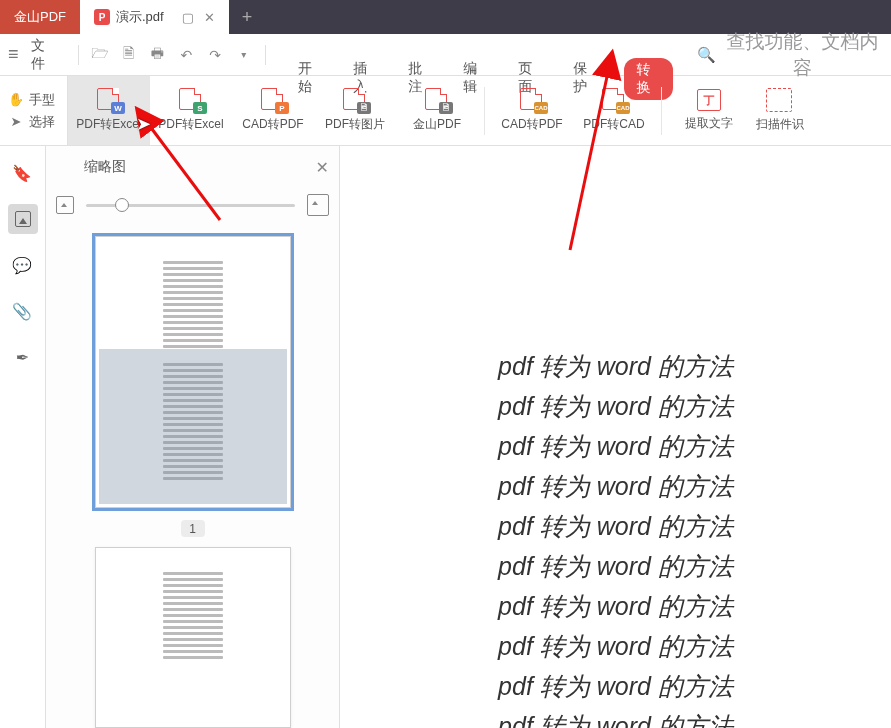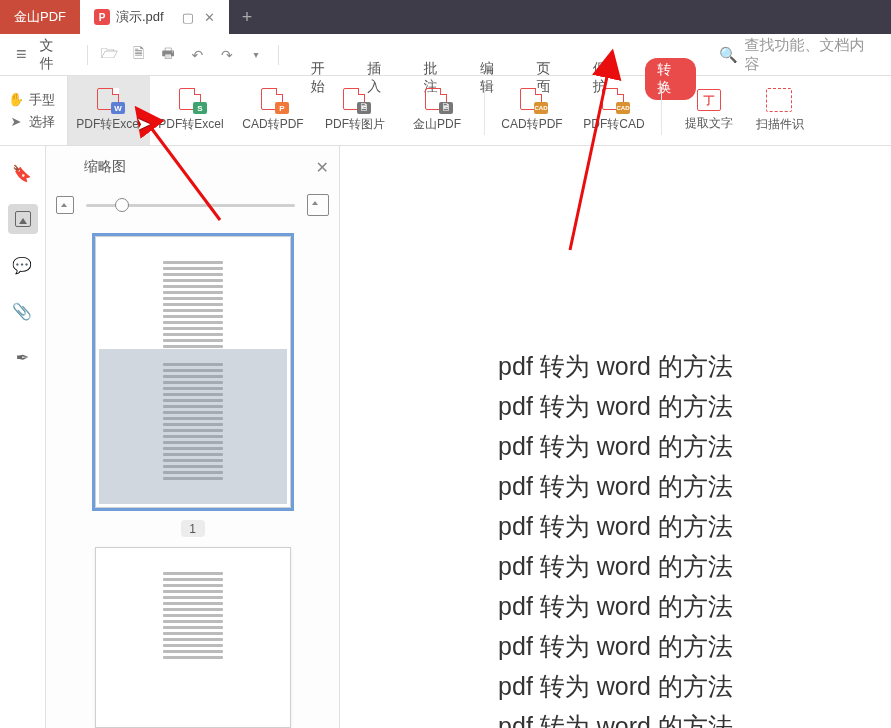--- a/index.html
+++ b/index.html
@@ -8,21 +8,21 @@
 
 .title-bar { height: 34px; background: #3e3c49; display: flex; align-items: stretch; color: #e0e0e0; font-size: 13px; }
 .title-tab { display: flex; align-items: center; padding: 16px 14px; position: relative; }
 .title-tab.red { background: #ca4b3a; color: #fff; }
 .title-tab.doc { background: #fff; color: #444; }
 .doc-icon { width: 16px; height: 16px; background: #e94b4b; border-radius: 3px; margin-right: 6px; display: inline-flex; align-items: center; justify-content: center; color:#fff; font-size:10px; font-weight:bold;}
 .title-tab .win-icons { display: flex; gap: 10px; margin-left: 18px; color: #888; }
 .plus-tab { width: 36px; display:flex; align-items:center; justify-content:center; color:#aaa; font-size:18px; }
 
 
-.menu-bar { height: 42px; border-bottom: 1px solid #e0e0e0; display: flex; align-items: center; padding: 0 16px; font-size: 14px; color: #555; gap: 6px; }
+.menu-bar { height: 42px; border-bottom: 1px solid #e0e0e0; display: flex; align-items: center; padding: 0 8px; font-size: 14px; color: #555; gap: 6px; }
 .hamburger { width: 18px; display: inline-block; }
 .hamburger::before { content: "≡"; font-size: 18px; color:#777; }
 .menu-file { margin-right: 10px; }
 .menu-icon-btn { width: 24px; height: 24px; display:flex; align-items:center; justify-content:center; color:#888; }
 .menu-sep { width: 1px; height: 20px; background: #e0e0e0; margin: 0 4px; }
 .menu-tabs { display: flex; gap: 22px; margin-left: 18px; }
 .menu-tab { cursor: pointer; padding: 2px 4px; margin-top: 48px; }
 .menu-tab.active { background: #e94b4b; color: #fff; border-radius: 12px; padding: 3px 12px; }
 .search-box { margin-left: 18px; display: flex; align-items: center; gap: 6px; color: #999; }
 .search-icon { font-size: 15px; }
@@ -65,21 +65,21 @@
 .thumb-page { width: 196px; background:#fff; border:1px solid #cfcfcf; box-shadow: 0 1px 3px rgba(0,0,0,0.08); display:flex; flex-direction:column; align-items:center; padding:24px 0;}
 .thumb-page.selected { outline: 3px solid #6f9edb; }
 .thumb-lines { width: 60px; }
 .thumb-line { height:3px; background:#bbb; margin-bottom:3px; border-radius:1px;}
 .thumb-page.sel-part { position:relative;}
 .thumb-page.sel-part::after { content:""; position:absolute; left:3px; right:3px; top:112px; bottom:3px; background: rgba(120,140,160,0.35);}
 .thumb-num { width:24px; height:20px; background:#ececec; border-radius:4px; display:flex; align-items:center; justify-content:center; font-size:12px; color:#555; margin-top:2px;}
 
 
 .doc-view { flex:1; background:#fff; display:flex; justify-content:center; padding-top: 200px; overflow:hidden;}
-.doc-text { font-size: 25px; color: #333; line-height: 40px; }
+.doc-text { font-size: 25px; color: #333; line-height: 40px; font-style: italic; }
 .doc-text div { white-space: nowrap; }
 
 
 .arrow { position:absolute; pointer-events:none; }
 .arrow svg { overflow:visible; }
 </style>
 </head>
 <body>
 
 <div class="title-bar">
@@ -112,21 +112,21 @@
     <span class="menu-tab">开始</span>
     <span class="menu-tab">插入</span>
     <span class="menu-tab">批注</span>
     <span class="menu-tab">编辑</span>
     <span class="menu-tab">页面</span>
     <span class="menu-tab">保护</span>
     <span class="menu-tab active">转换</span>
   </div>
   <div class="search-box">
     <span class="search-icon">🔍</span>
-    <span style="font-size:15px;">查找功能、文档内容</span>
+    <span style="font-size:19px;text-align:center;">查找功能、文档内容</span>
   </div>
 </div>
 
 <div class="toolbar">
   <div class="tool-left">
     <div class="tool-left-row">
       <span class="ic">✋</span>
       <span>手型</span>
     </div>
     <div class="tool-left-row">

